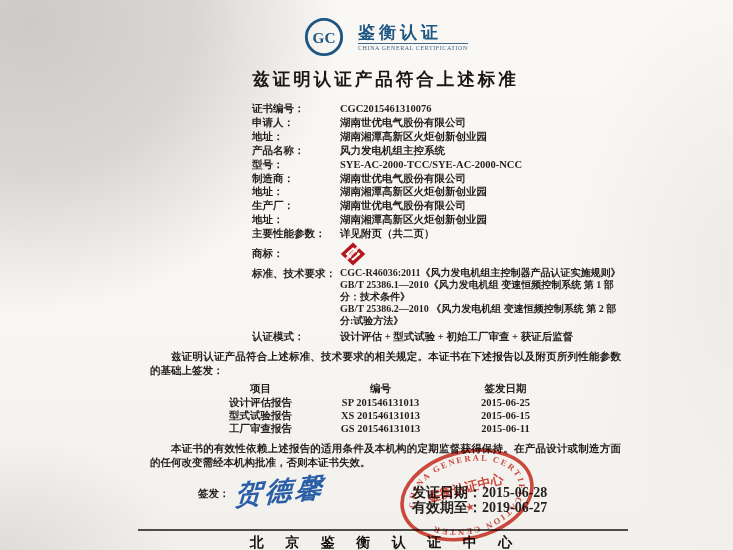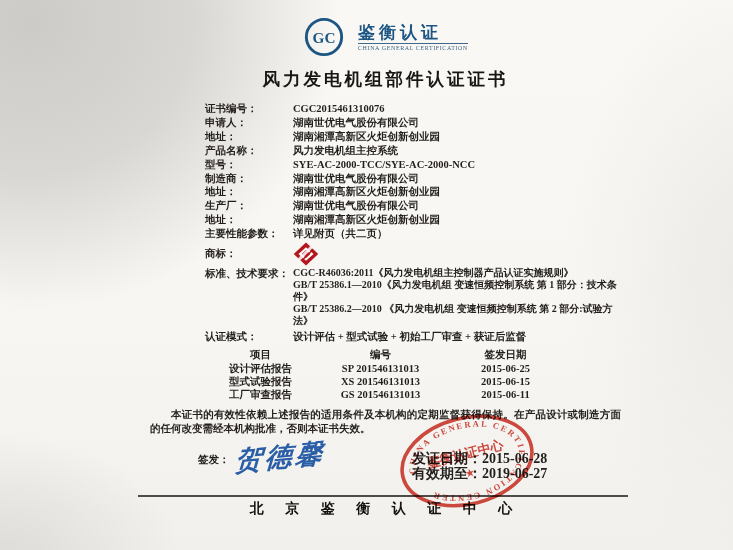--- a/index.html
+++ b/index.html
@@ -18,21 +18,21 @@
   }
   .cert-body{position:absolute;left:150px;right:112px;top:12px;bottom:0;}
   
   .logo-block{display:flex;justify-content:center;align-items:center;gap:13px;margin-top:4px;}
   .brand-col{display:flex;flex-direction:column;align-items:flex-start;justify-content:center;}
   .brand-cn{font-family:"Liberation Sans","DejaVu Sans",sans-serif;font-weight:bold;font-size:17px;letter-spacing:4px;color:#1d5583;line-height:19px;}
   .brand-en{font-size:6px;letter-spacing:.6px;color:#41678a;border-top:1px solid #41678a;padding-top:1px;margin-top:1px;white-space:nowrap;}
   .title{margin-top:9px;text-align:center;font-size:17.5px;font-weight:bold;letter-spacing:3px;color:#191613;}
   
   .fields{margin-top:11px;margin-left:55px;font-size:10.5px;font-weight:bold;}
-  .frow{display:flex;line-height:13.9px;}
+  .frow{display:flex;line-height:13.9px;margin-left:47px;}
   .flabel{width:88px;flex:0 0 88px;}
   .fvalue{flex:1;}
   .frow.tm{height:26px;align-items:center;}
   .std-lines{flex:1;line-height:12.1px;font-size:10px;}
   .mode-row{margin-top:2px;}
   
   .para{margin-top:7px;font-size:10.5px;font-weight:bold;line-height:13.5px;text-align:justify;text-indent:21px;}
   
   table.reports{margin:5px 0 0 58px;border-collapse:collapse;font-size:10.5px;font-weight:bold;}
   table.reports td,table.reports th{padding:0;line-height:13.2px;text-align:center;font-weight:bold;}
@@ -58,21 +58,21 @@
       <svg width="42" height="42" viewBox="0 0 44 44">
         <circle cx="22" cy="22" r="18.5" fill="none" stroke="#1d5583" stroke-width="3"></circle>
         <text x="22" y="28" text-anchor="middle" font-size="16" font-weight="bold" fill="#1d5583" font-family="Liberation Serif, DejaVu Serif, serif">GC</text>
       </svg>
       <div class="brand-col">
         <span class="brand-cn">鉴衡认证</span>
         <span class="brand-en">CHINA GENERAL CERTIFICATION</span>
       </div>
     </div>
 
-    <div class="title">风力发电机组部件认证证书</div>
+    <div class="title">兹证明认证产品符合上述标准</div>
 
     <div class="fields">
       <div class="frow">
         <span class="flabel">证书编号：</span>
         <span class="fvalue">CGC2015461310076</span>
       </div>
       <div class="frow">
         <span class="flabel">申请人：</span>
         <span class="fvalue">湖南世优电气股份有限公司</span>
       </div>
@@ -129,20 +129,21 @@
           <span>GB/T 25386.2—2010 《风力发电机组 变速恒频控制系统 第 2 部分:试验方法》</span>
         </span>
       </div>
 
       <div class="frow mode-row">
         <span class="flabel">认证模式：</span>
         <span class="fvalue">设计评估 + 型式试验 + 初始工厂审查 + 获证后监督</span>
       </div>
     </div>
 
+    <div class="para">兹证明认证产品符合上述标准、技术要求的相关规定。本证书在下述报告以及附页所列性能参数的基础上签发：</div>
 
     <table class="reports">
       <colgroup>
           <col class="c1">
           <col class="c2">
           <col class="c3">
         </colgroup>
       <tbody>
           <tr>
         <th>项目</th>

